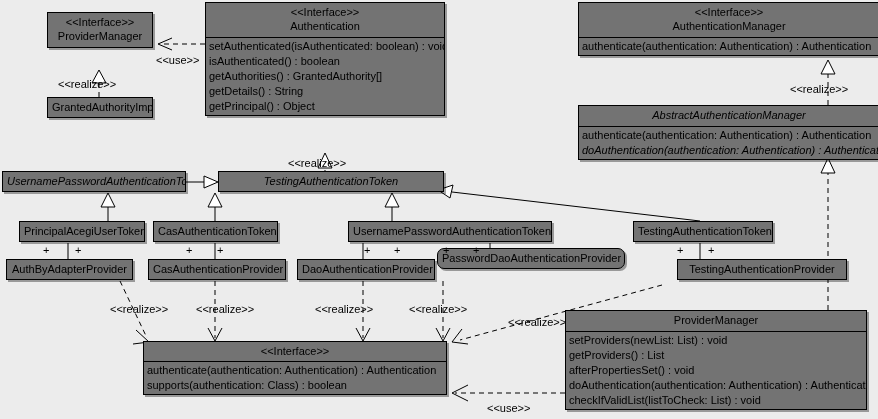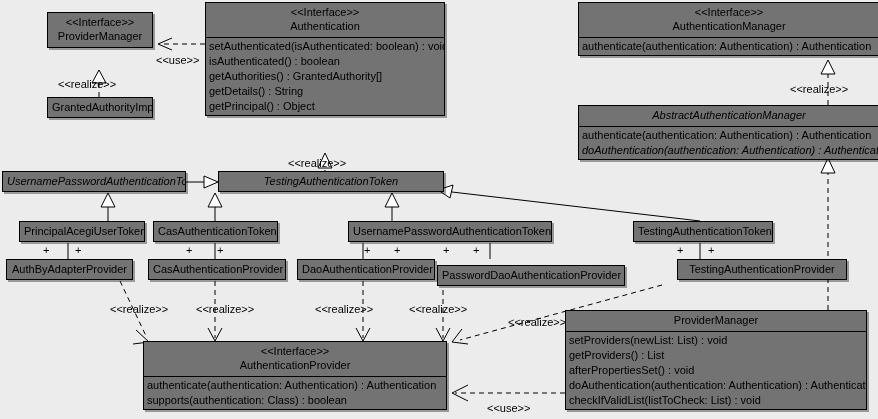--- a/index.html
+++ b/index.html
@@ -259,36 +259,35 @@
       <span class="cname">CasAuthenticationProvider</span>
     </div>
   </div>
 
   <div class="uml-class simple" style="left:297px;top:259px;width:138px;">
     <div class="hdr">
       <span class="cname">DaoAuthenticationProvider</span>
     </div>
   </div>
 
-  <div class="uml-class simple" style="left:437px;top:265px;width:188px;">
+  <div class="uml-class simple" style="left:437px;top:248px;width:188px;border-radius:7px;">
     <div class="hdr">
       <span class="cname">PasswordDaoAuthenticationProvider</span>
     </div>
   </div>
 
   <div class="uml-class simple" style="left:633px;top:259px;width:170px;margin-left:44px;">
     <div class="hdr">
       <span class="cname">TestingAuthenticationProvider</span>
     </div>
   </div>
 
   <div class="uml-class" style="left:143px;top:341px;width:304px;">
     <div class="hdr">
       <span class="stereo">&lt;&lt;Interface&gt;&gt;</span>
-      <span class="cname">AuthenticationProvider</span>
     </div>
     <div class="compartment">
       <div class="member">authenticate(authentication: Authentication) : Authentication</div>
       <div class="member">supports(authentication: Class) : boolean</div>
     </div>
   </div>
 
   <div class="uml-class" style="left:565px;top:310px;width:302px;">
     <div class="hdr">
       <span class="cname">ProviderManager</span>

